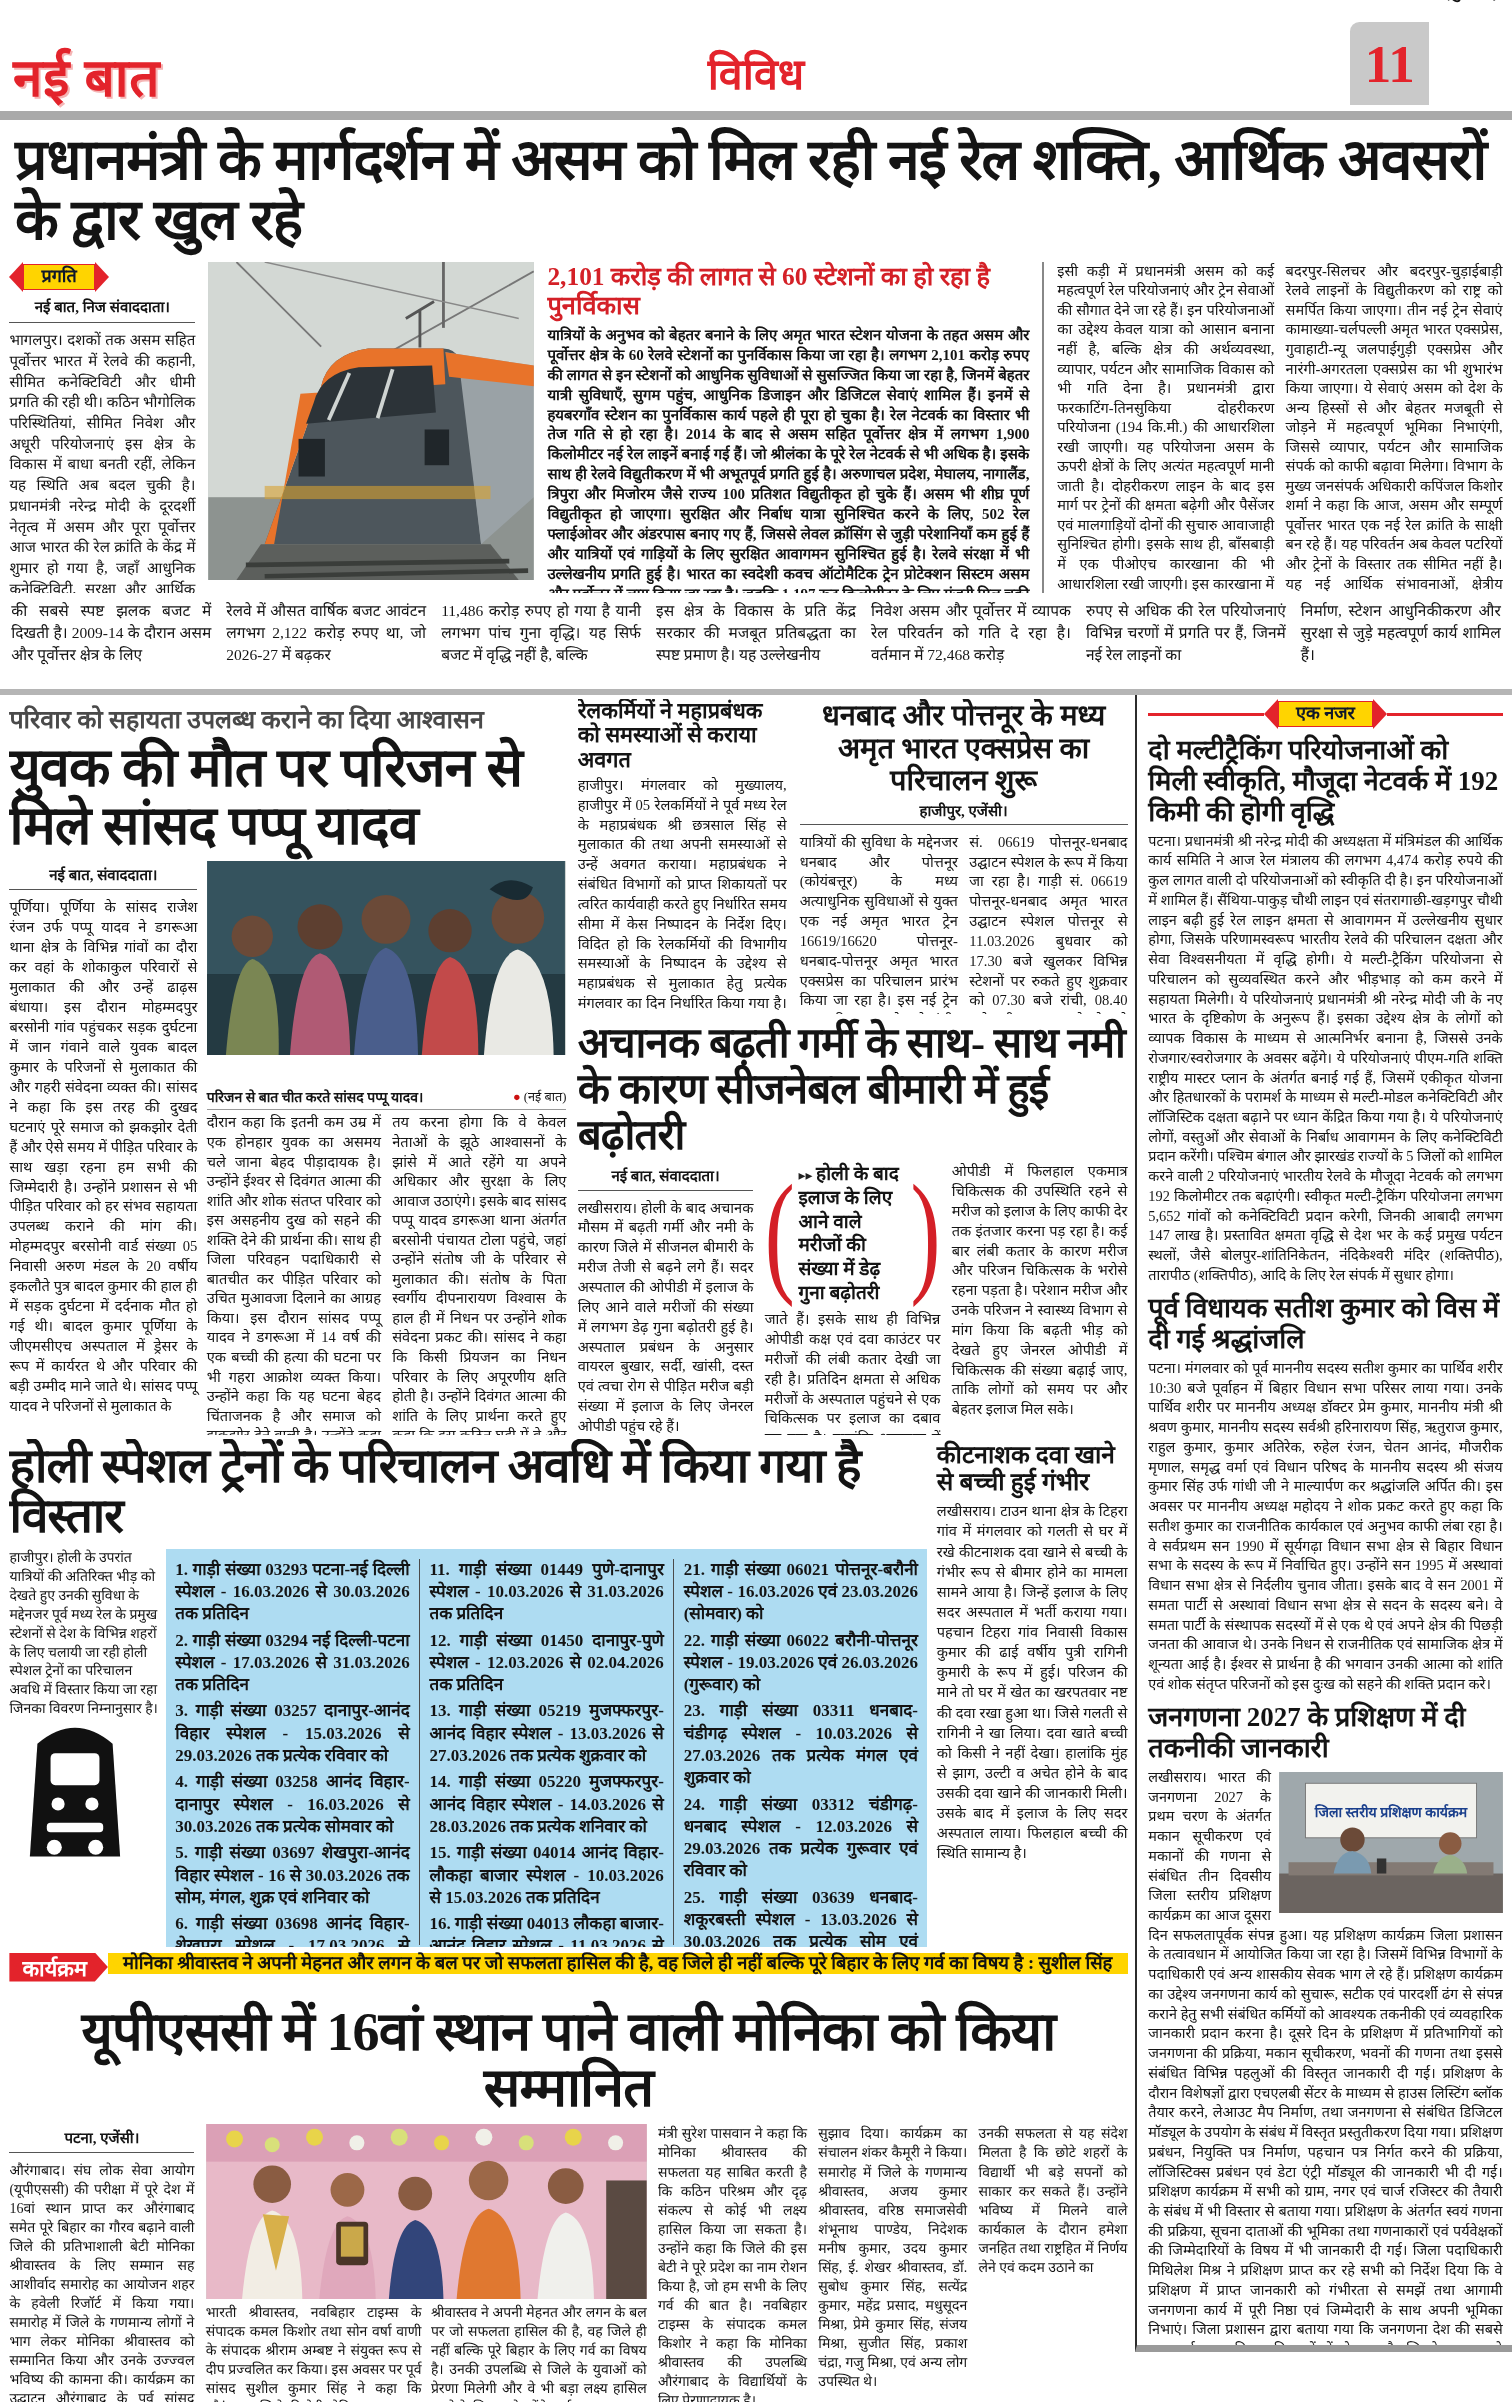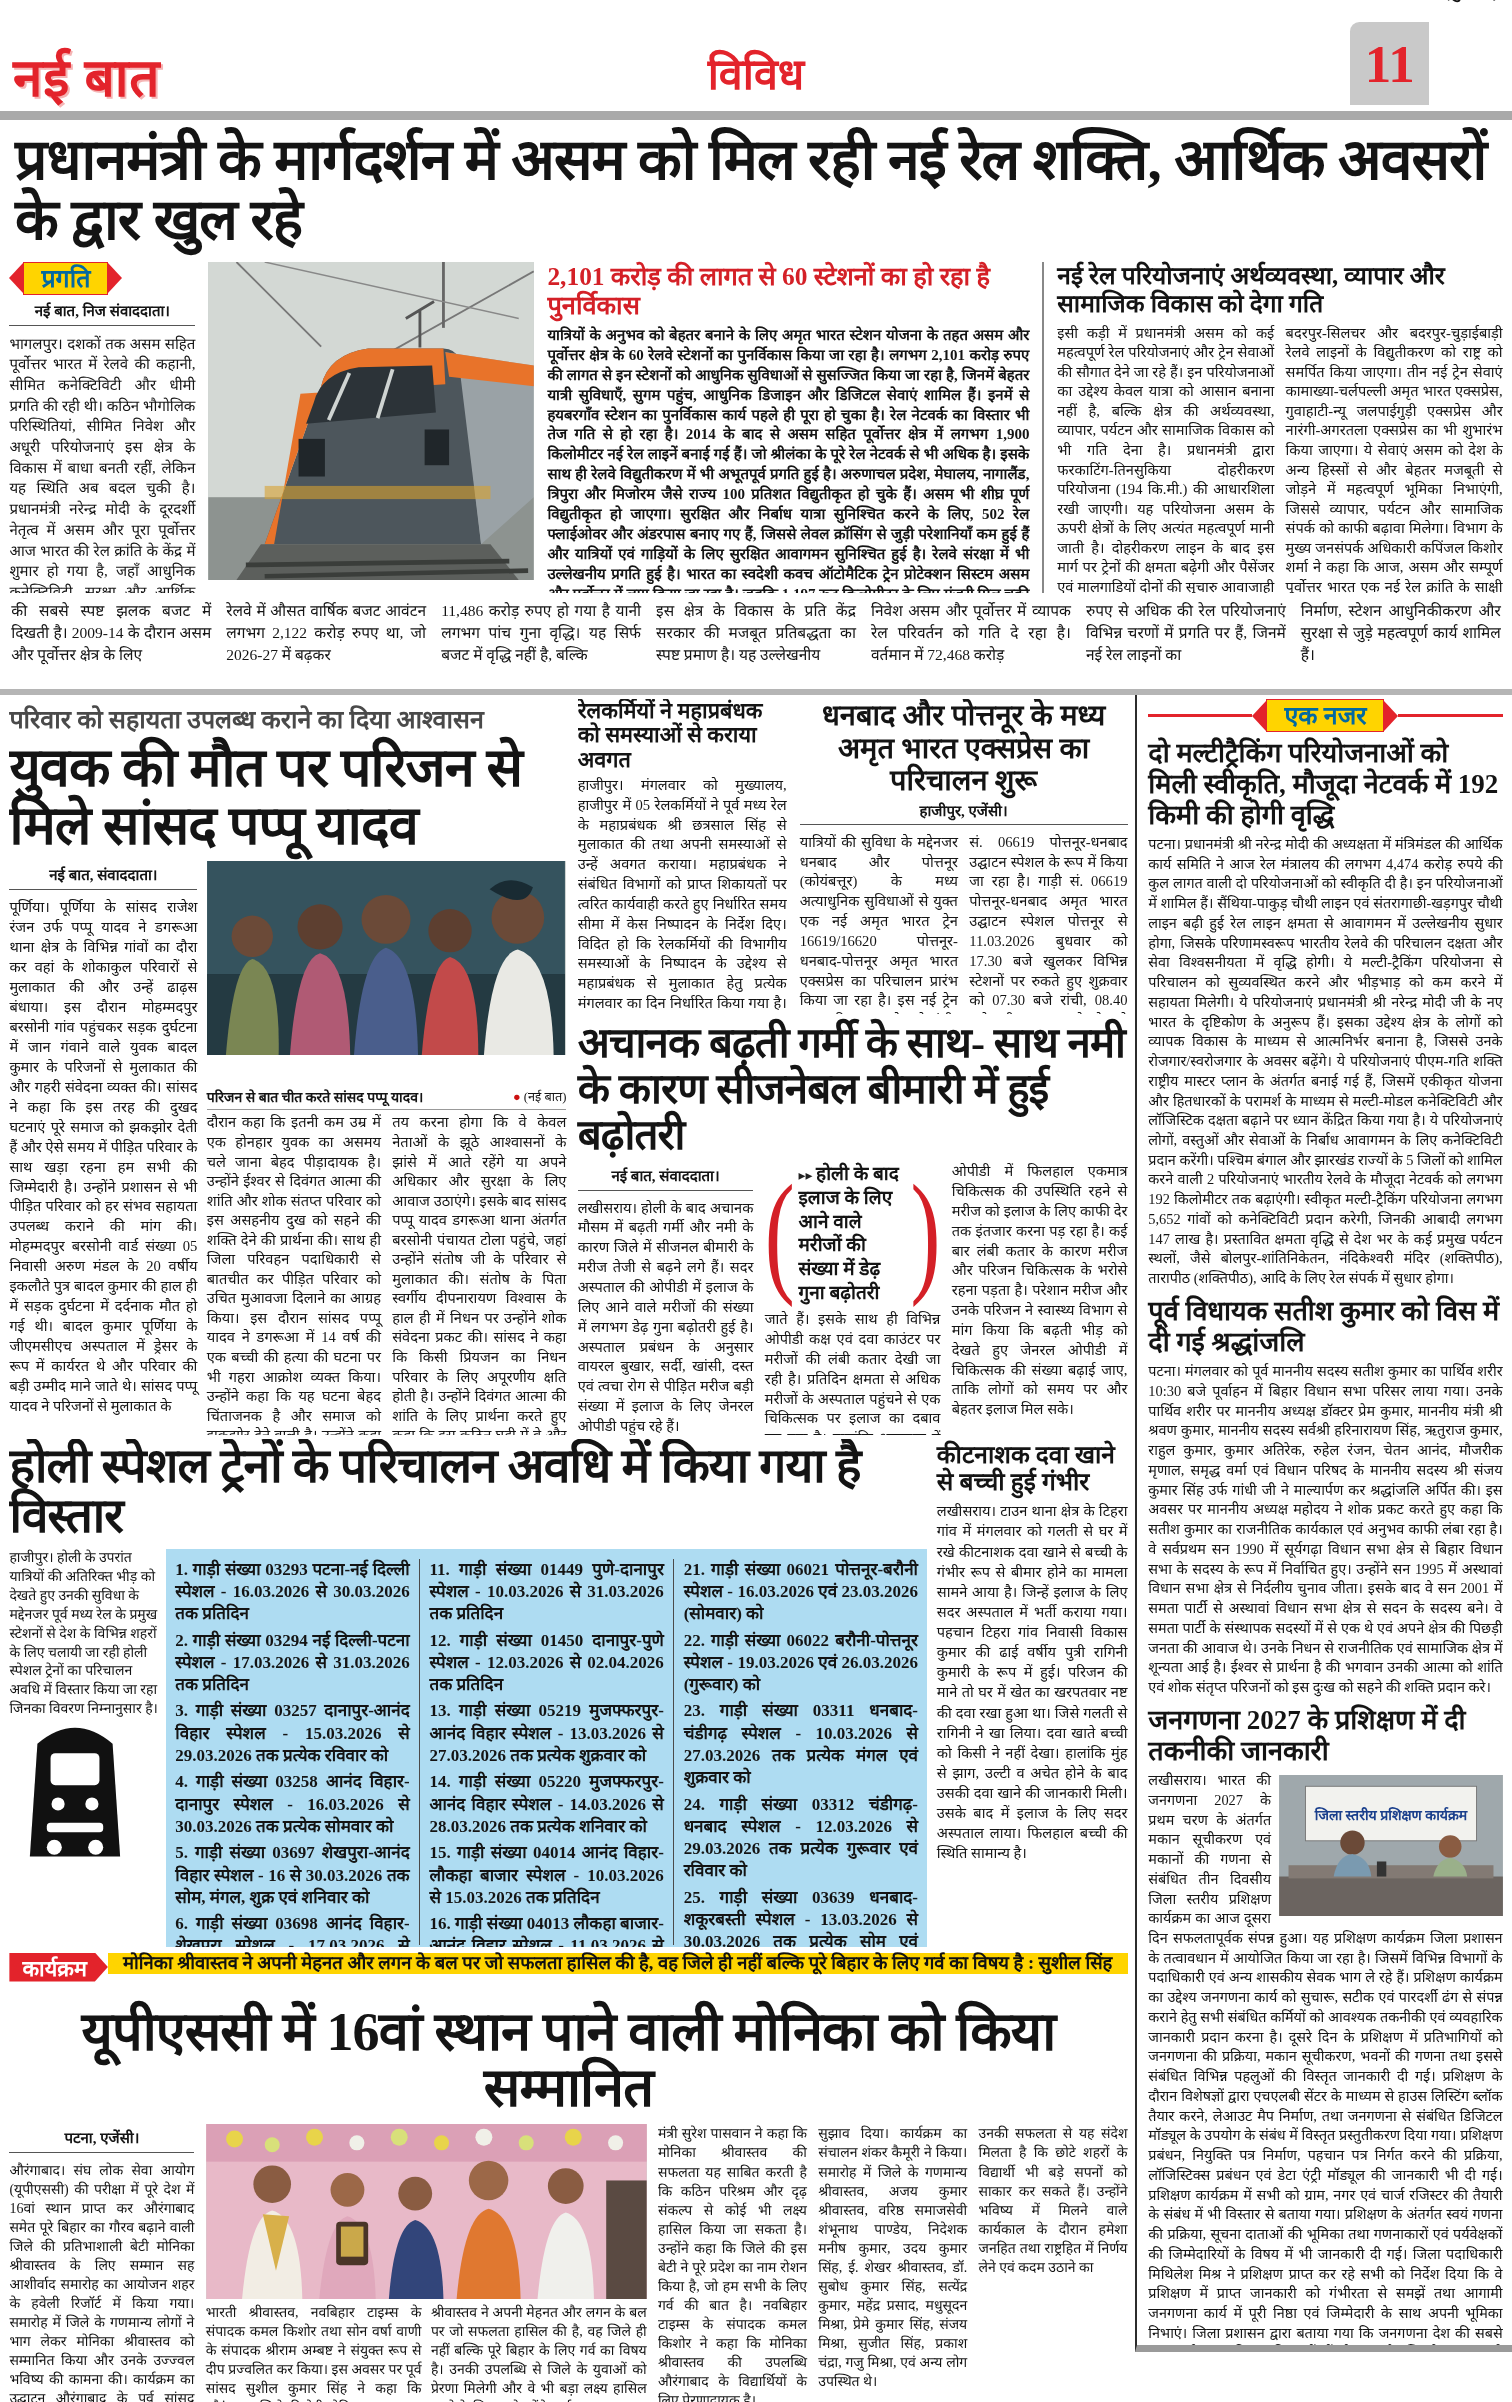--- a/index.html
+++ b/index.html
@@ -16,21 +16,21 @@
   .rule-thin{height:6.6px;background:#b5b5b5;}
   
   .main-headline{font-size:57px;font-weight:800;line-height:1.06;padding:9.4px 15px 5.6px 15px;letter-spacing:-0.9px;}
   .lead-grid{display:flex;gap:13px;padding:5.6px 9.4px 0 9.4px;height:331px;overflow:hidden;}
   .lead-c1{width:186px;flex:none;font-size:15px;line-height:1.38;}
   .badge-row{display:flex;align-items:center;margin-bottom:5.6px;}
   .badge-line{flex:1;height:2.8px;background:#e3232b;}
   .chev{width:0;height:0;border-top:15px solid transparent;border-bottom:15px solid transparent;}
   .chev.l{border-right:14px solid #e3232b;}
   .chev.r{border-left:14px solid #e3232b;}
-  .badge-box{background:#ffd400;border:1.9px solid #e3232b;color:#0369a1;font-weight:800;font-size:25px;padding:1.9px 17px;line-height:1.1;}
+  .badge-box{background:#ffd400;border:1.9px solid #e3232b;color:#0f172a;font-weight:800;font-size:18px;padding:1.9px 17px;line-height:1.1;}
   .byline{text-align:center;font-weight:700;font-size:15px;border-bottom:0.9px solid #555;padding-bottom:3.8px;margin:3.8px 0 7.5px 0;}
   .photo{position:relative;overflow:hidden;background:#cfd4d2;}
   .lead-photo{width:326px;height:318px;flex:none;}
   .lead-c3{width:482px;flex:none;}
   .red-subhead{color:#d42027;font-size:25.4px;font-weight:800;line-height:1.15;margin-bottom:5.6px;}
   .lead-c3 .body{font-size:15px;line-height:1.33;font-weight:600;}
   .vsep{width:1.9px;background:#888;flex:none;}
   .lead-c4{flex:1;}
   .black-subhead{font-size:24.5px;font-weight:800;line-height:1.15;margin-bottom:5.6px;}
   .twocol{display:flex;gap:11.3px;}
@@ -157,21 +157,20 @@
     </div>
 
     <div class="lead-c3">
       <div class="red-subhead">2,101 करोड़ की लागत से 60 स्टेशनों का हो रहा है पुनर्विकास</div>
       <div class="body jst">यात्रियों के अनुभव को बेहतर बनाने के लिए अमृत भारत स्टेशन योजना के तहत असम और पूर्वोत्तर क्षेत्र के 60 रेलवे स्टेशनों का पुनर्विकास किया जा रहा है। लगभग 2,101 करोड़ रुपए की लागत से इन स्टेशनों को आधुनिक सुविधाओं से सुसज्जित किया जा रहा है, जिनमें बेहतर यात्री सुविधाएँ, सुगम पहुंच, आधुनिक डिजाइन और डिजिटल सेवाएं शामिल हैं। इनमें से हयबरगाँव स्टेशन का पुनर्विकास कार्य पहले ही पूरा हो चुका है। रेल नेटवर्क का विस्तार भी तेज गति से हो रहा है। 2014 के बाद से असम सहित पूर्वोत्तर क्षेत्र में लगभग 1,900 किलोमीटर नई रेल लाइनें बनाई गई हैं। जो श्रीलंका के पूरे रेल नेटवर्क से भी अधिक है। इसके साथ ही रेलवे विद्युतीकरण में भी अभूतपूर्व प्रगति हुई है। अरुणाचल प्रदेश, मेघालय, नागालैंड, त्रिपुरा और मिजोरम जैसे राज्य 100 प्रतिशत विद्युतीकृत हो चुके हैं। असम भी शीघ्र पूर्ण विद्युतीकृत हो जाएगा। सुरक्षित और निर्बाध यात्रा सुनिश्चित करने के लिए, 502 रेल फ्लाईओवर और अंडरपास बनाए गए हैं, जिससे लेवल क्रॉसिंग से जुड़ी परेशानियाँ कम हुई हैं और यात्रियों एवं गाड़ियों के लिए सुरक्षित आवागमन सुनिश्चित हुई है। रेलवे संरक्षा में भी उल्लेखनीय प्रगति हुई है। भारत का स्वदेशी कवच ऑटोमैटिक ट्रेन प्रोटेक्शन सिस्टम असम और पूर्वोत्तर में लागू किया जा रहा है। जबकि 1,197 रूट किलोमीटर के लिए मंजूरी मिल चुकी है और 235 रूट किलोमीटर के लिए कार्य और निविदा प्रक्रिया चल रही है। बेहतर कनेक्टिविटी के लिए आधुनिक ट्रेन सेवाओ का विस्तार भी किया गया है। इस क्षेत्र में वर्तमान में वंदे भारत एक्सप्रेस, वंदे भारत स्लीपर एक्सप्रेस और अमृत भारत एक्सप्रेस जैसी आधुनिक सेवाएँ संचालित हैं, जो पूर्वोत्तर को देश के अन्य हिस्सों से जोड़कर तेज, सुरक्षित और आरामदायक रेल कनेक्टिविटी प्रदान कर रही हैं।</div>
     </div>
 
     <div class="vsep"></div>
 
     <div class="lead-c4">
-      <div class="black-subhead">नई रेल परियोजनाएं अर्थव्यवस्था, व्यापार और सामाजिक विकास को देगा गति</div>
       <div class="twocol">
         <div class="jst">इसी कड़ी में प्रधानमंत्री असम को कई महत्वपूर्ण रेल परियोजनाएं और ट्रेन सेवाओं की सौगात देने जा रहे हैं। इन परियोजनाओं का उद्देश्य केवल यात्रा को आसान बनाना नहीं है, बल्कि क्षेत्र की अर्थव्यवस्था, व्यापार, पर्यटन और सामाजिक विकास को भी गति देना है। प्रधानमंत्री द्वारा फरकाटिंग-तिनसुकिया दोहरीकरण परियोजना (194 कि.मी.) की आधारशिला रखी जाएगी। यह परियोजना असम के ऊपरी क्षेत्रों के लिए अत्यंत महत्वपूर्ण मानी जाती है। दोहरीकरण लाइन के बाद इस मार्ग पर ट्रेनों की क्षमता बढ़ेगी और पैसेंजर एवं मालगाड़ियों दोनों की सुचारु आवाजाही सुनिश्चित होगी। इसके साथ ही, बाँसबाड़ी में एक पीओएच कारखाना की भी आधारशिला रखी जाएगी। इस कारखाना में रेलवे कोचों और वैगनों की मरम्मत एवं रखरखाव किया जाएगा। पूर्वोत्तर क्षेत्र में ऐसी आधुनिक रखरखाव सुविधाओं का विकास रेलवे संचालन को अधिक कुशल बनाने में मदद करेगा। इसके अतिरिक्त, 558 कि.मी. रंगिया-मुरकंगसेलेक रेलवे लाइन, 571 कि.मी. चापरमुख-डिबूगढ़ रेलवे लाइन, तथा 315 कि.मी.</div>
         <div class="jst">बदरपुर-सिलचर और बदरपुर-चुड़ाईबाड़ी रेलवे लाइनों के विद्युतीकरण को राष्ट्र को समर्पित किया जाएगा। तीन नई ट्रेन सेवाएं कामाख्या-चर्लपल्ली अमृत भारत एक्सप्रेस, गुवाहाटी-न्यू जलपाईगुड़ी एक्सप्रेस और नारंगी-अगरतला एक्सप्रेस का भी शुभारंभ किया जाएगा। ये सेवाएं असम को देश के अन्य हिस्सों से और बेहतर मजबूती से जोड़ने में महत्वपूर्ण भूमिका निभाएंगी, जिससे व्यापार, पर्यटन और सामाजिक संपर्क को काफी बढ़ावा मिलेगा। विभाग के मुख्य जनसंपर्क अधिकारी कपिंजल किशोर शर्मा ने कहा कि आज, असम और सम्पूर्ण पूर्वोत्तर भारत एक नई रेल क्रांति के साक्षी बन रहे हैं। यह परिवर्तन अब केवल पटरियों और ट्रेनों के विस्तार तक सीमित नहीं है। यह नई आर्थिक संभावनाओं, क्षेत्रीय विकास और मजबूत राष्ट्रीय एकीकरण का प्रतीक है। प्रधानमंत्री नरेंद्र मोदी के नेतृत्व में, भारतीय रेलवे एक मजबूत और आधुनिक परिवहन नेटवर्क का निर्माण कर रहा है, जो विकसित पूर्वोत्तर-विकसित भारत की दृष्टि को साकार करने में महत्वपूर्ण भूमिका निभाएगा।</div>
       </div>
     </div>
   </div>
 
   <div class="lead-strip">
       <div class="jst">की सबसे स्पष्ट झलक बजट में दिखती है। 2009-14 के दौरान असम और पूर्वोत्तर क्षेत्र के लिए</div>
       <div class="jst">रेलवे में औसत वार्षिक बजट आवंटन लगभग 2,122 करोड़ रुपए था, जो 2026-27 में बढ़कर</div>

